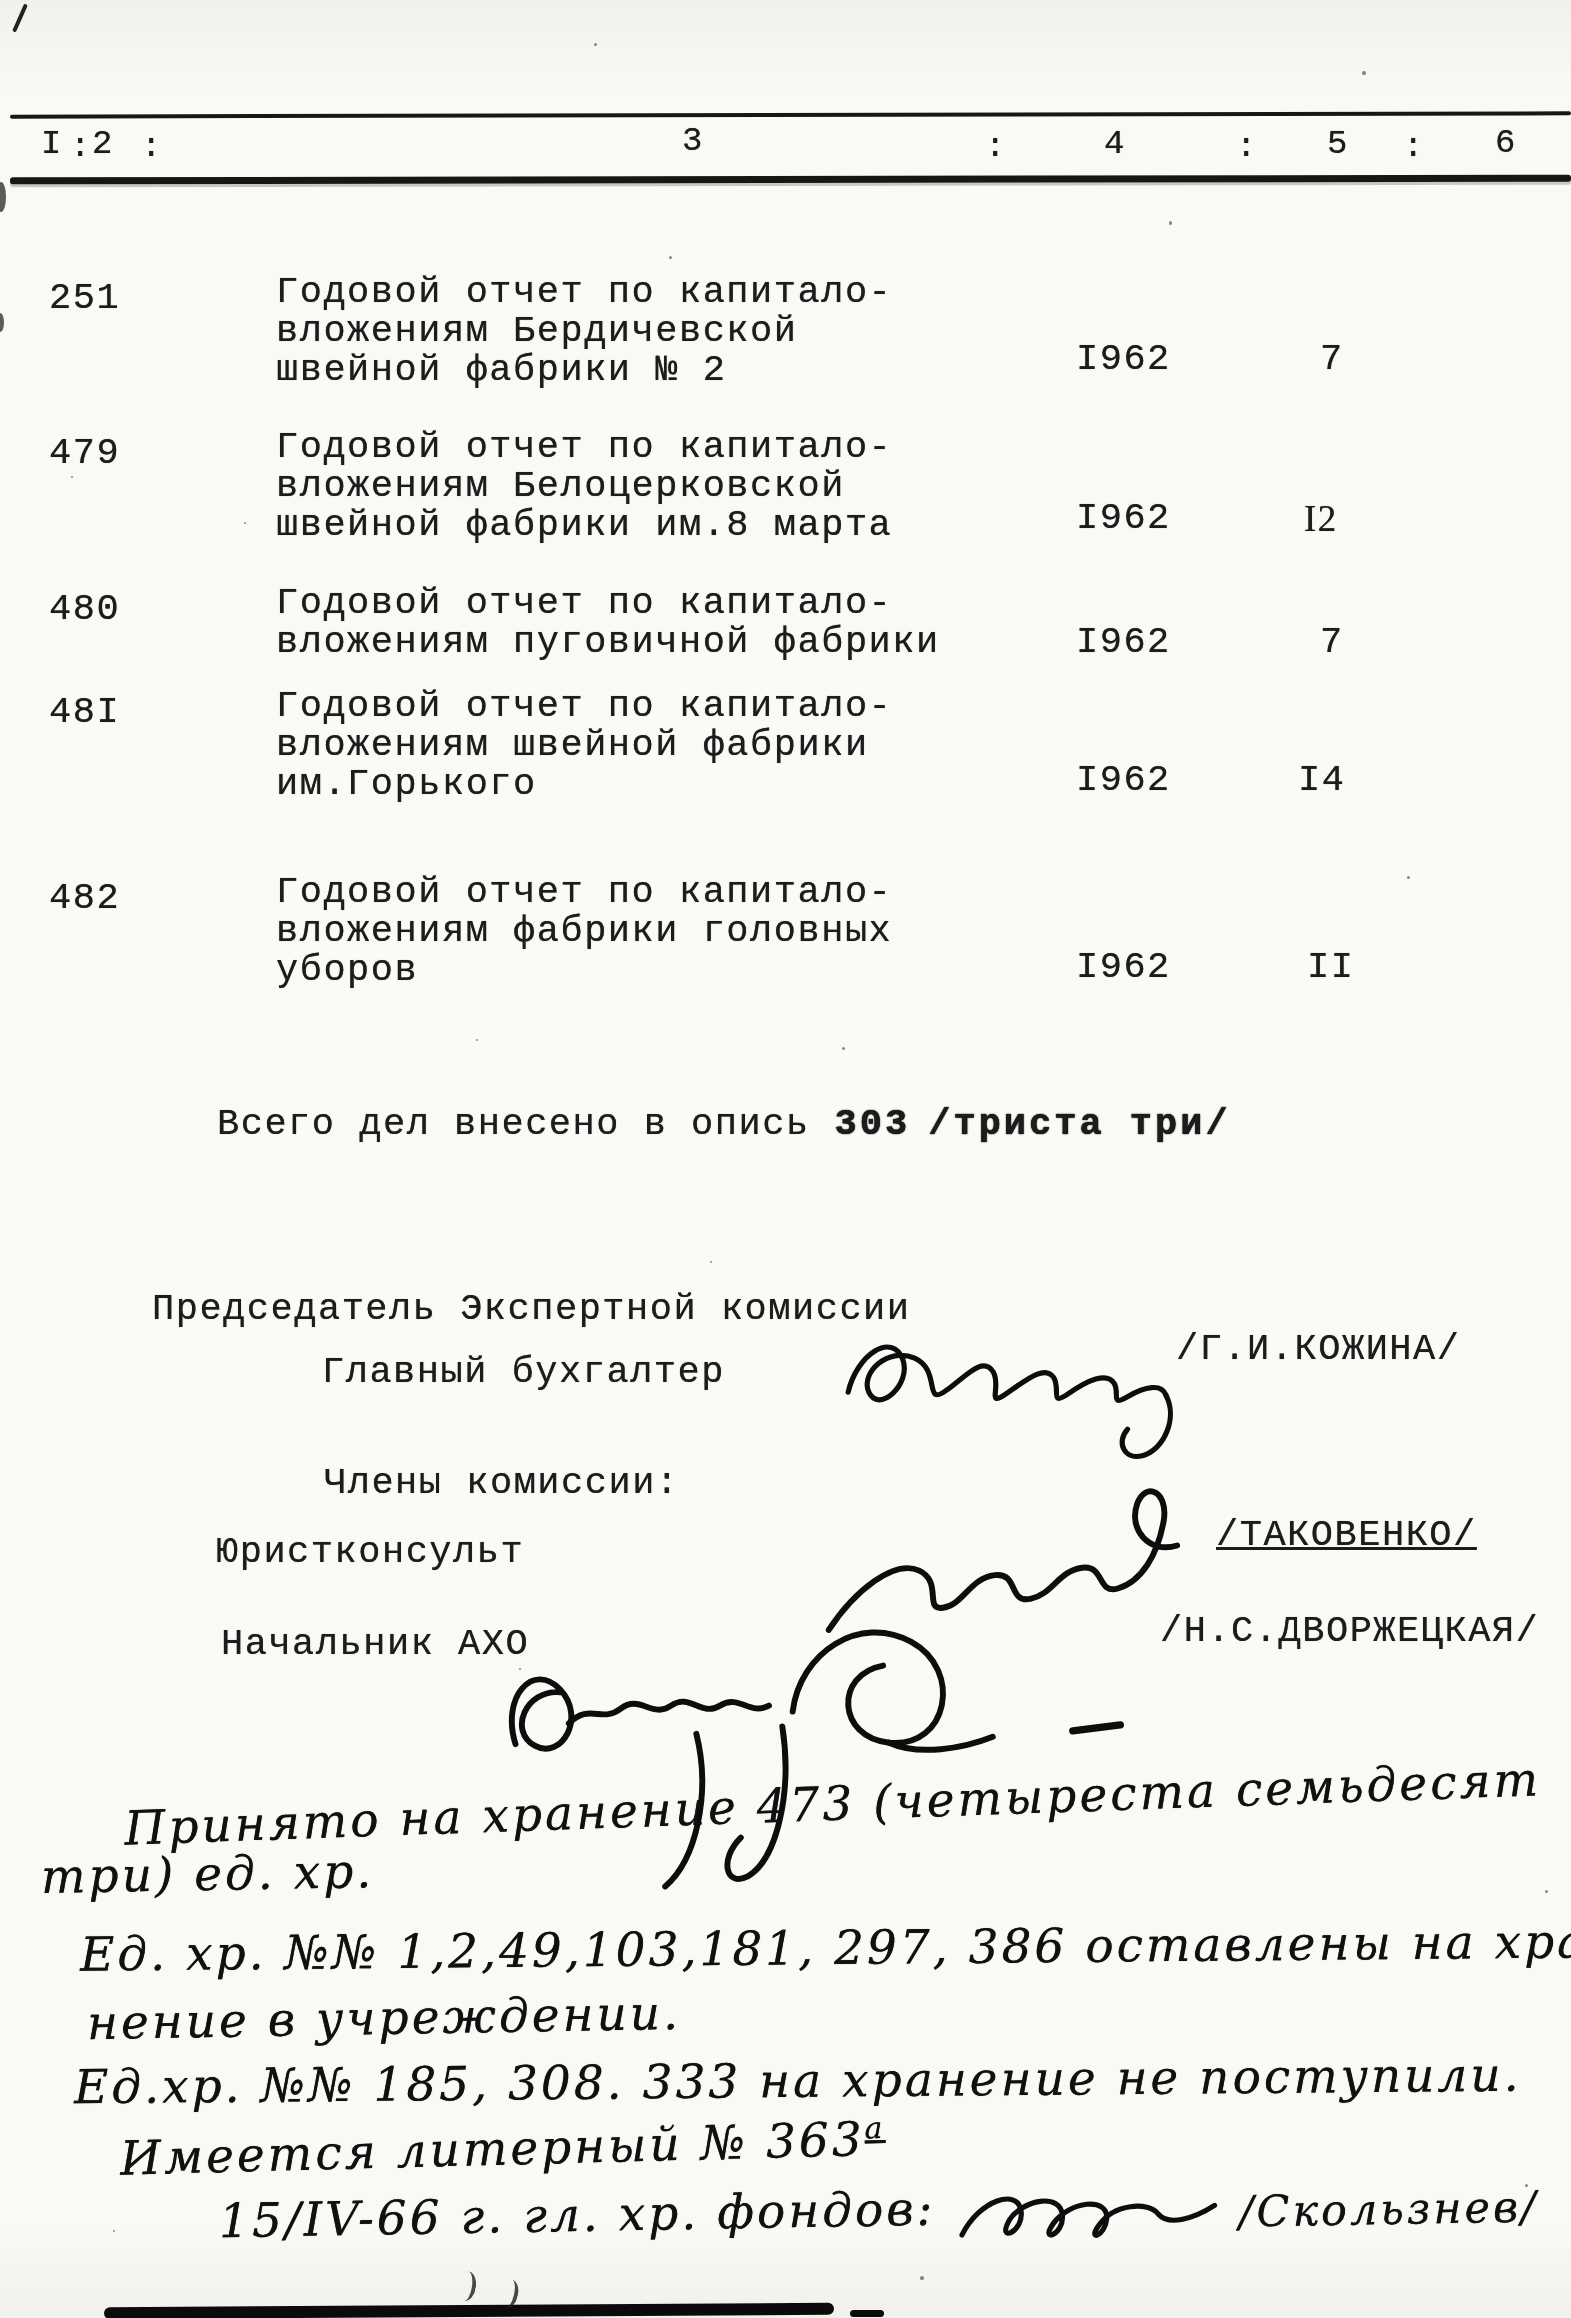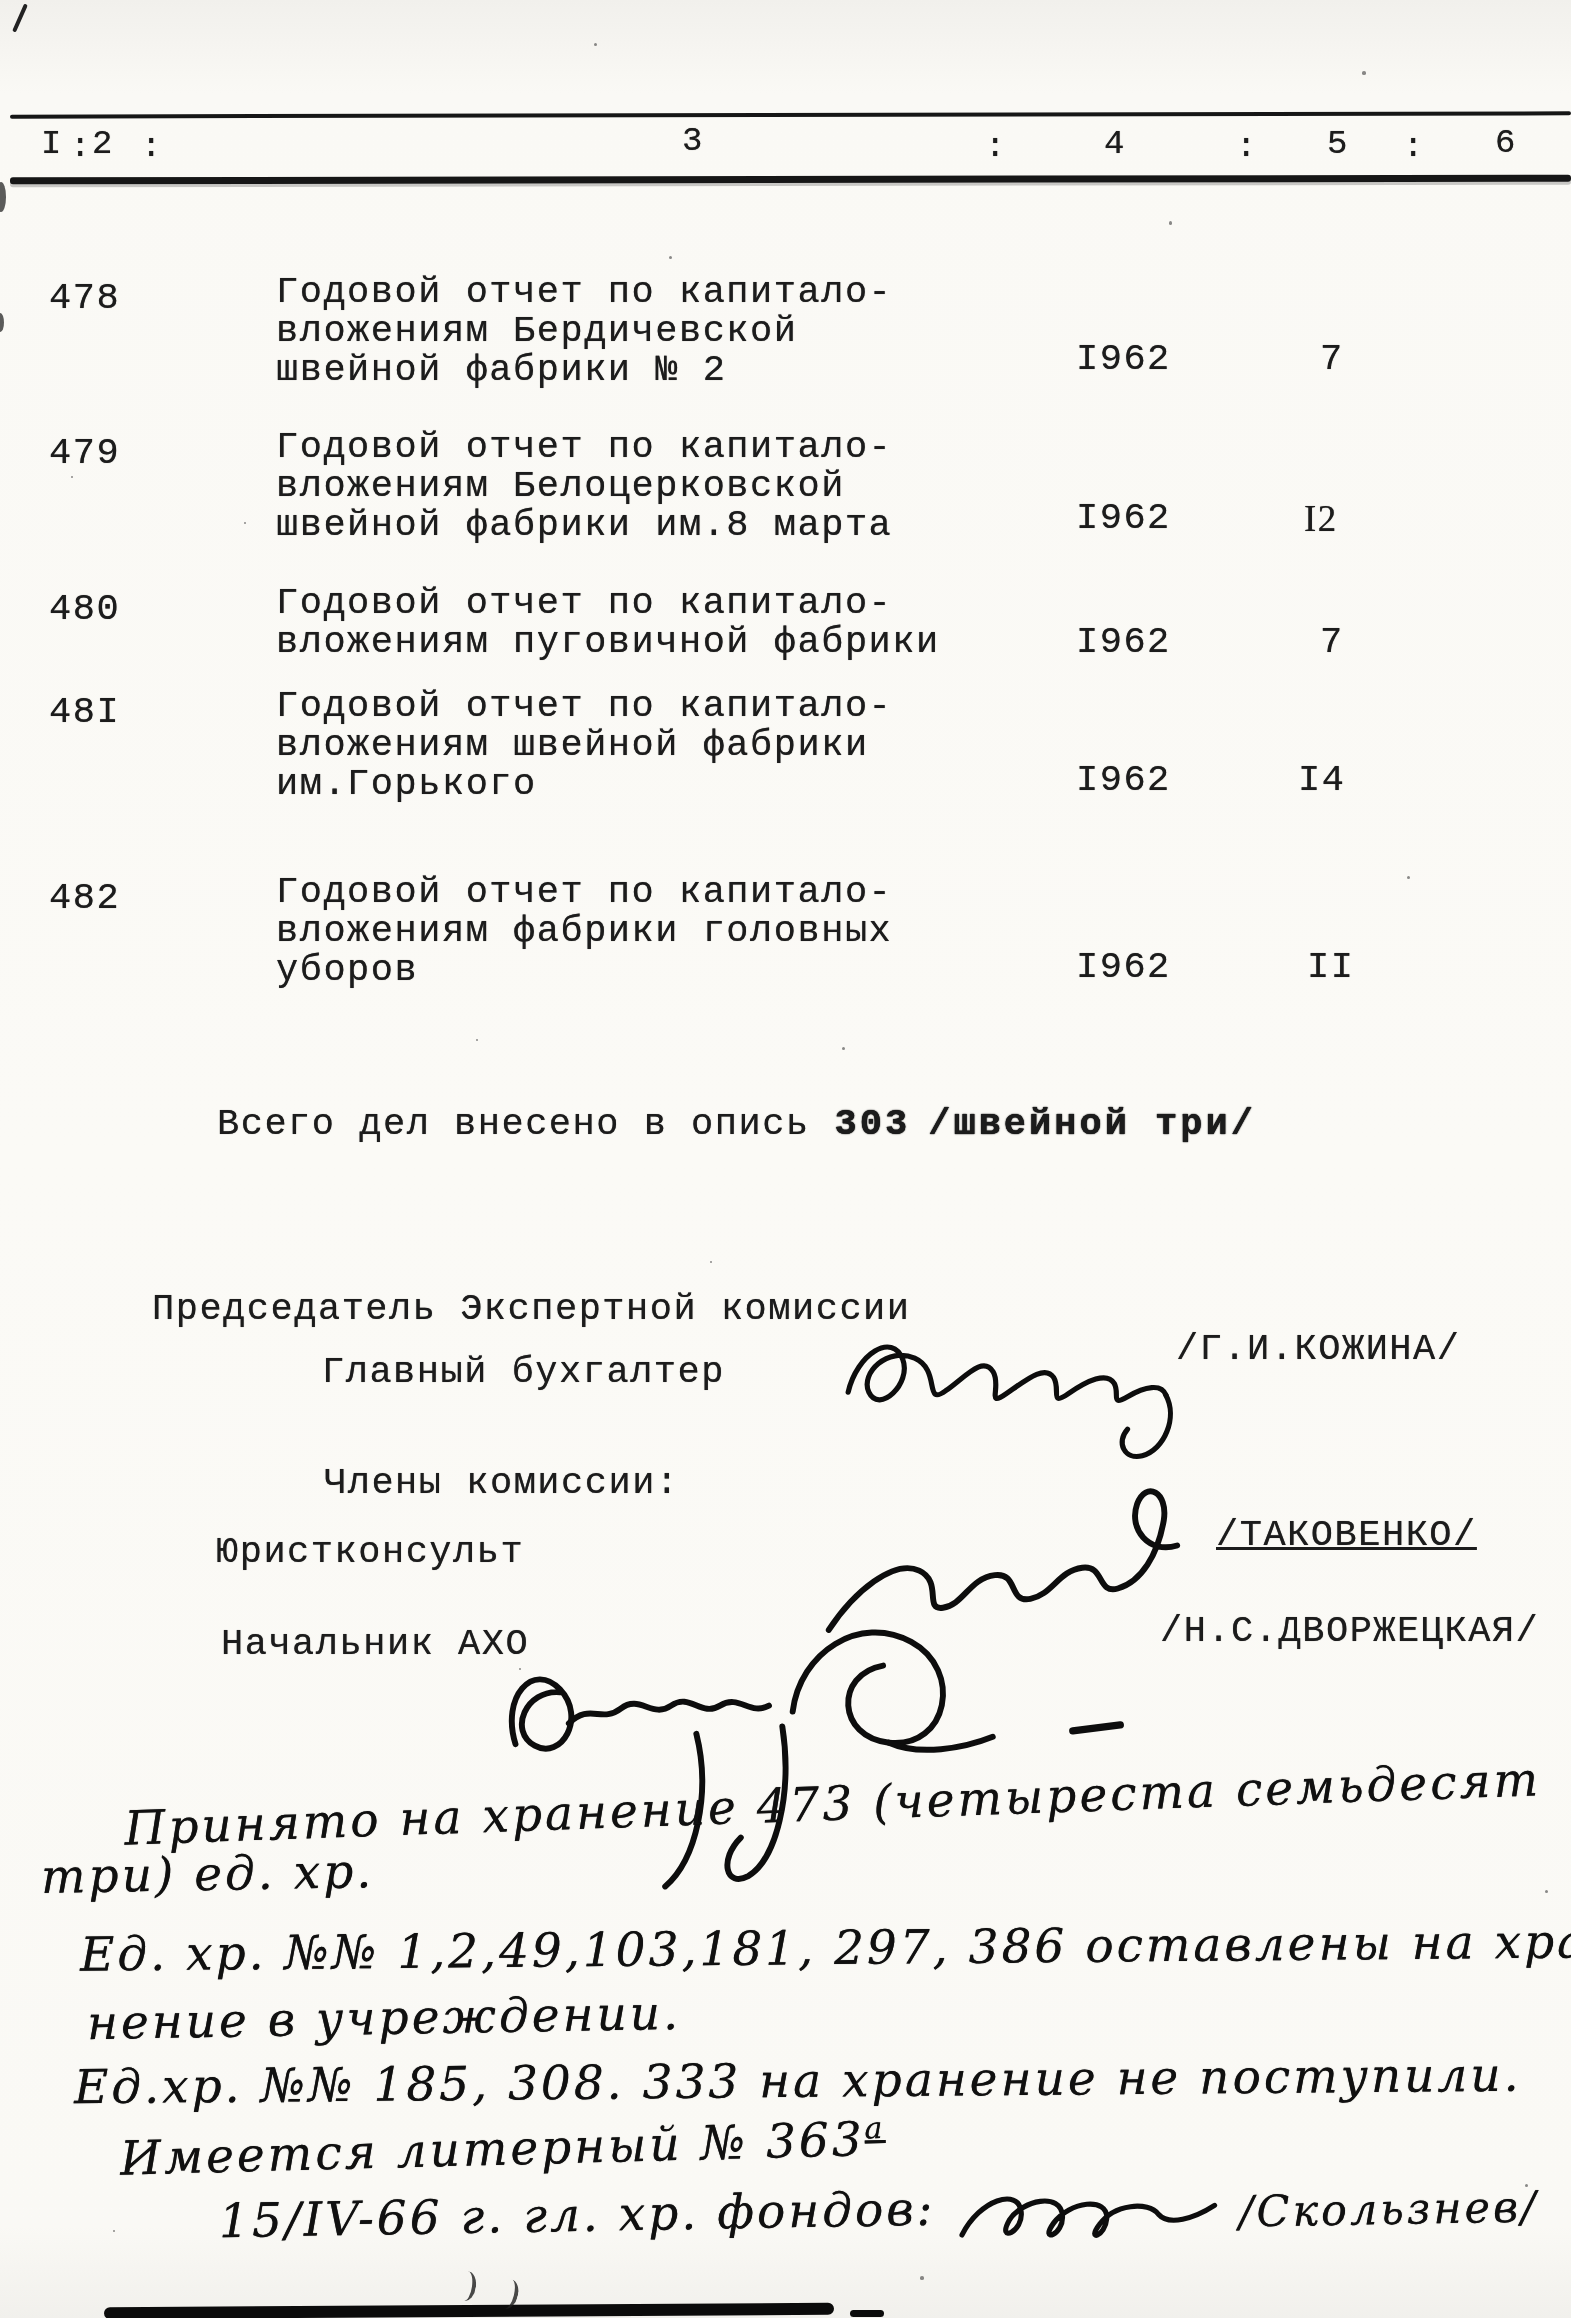--- a/index.html
+++ b/index.html
@@ -61,21 +61,21 @@
     <span class="typed hcell" style="left:682px; top:-3px;">3</span>
     <span class="typed hcell" style="left:985px; top:3px;">:</span>
     <span class="typed hcell" style="left:1104px;">4</span>
     <span class="typed hcell" style="left:1236px; top:3px;">:</span>
     <span class="typed hcell" style="left:1327px;">5</span>
     <span class="typed hcell" style="left:1403px; top:3px;">:</span>
     <span class="typed hcell" style="left:1495px; top:-1.5px;">6</span>
   </div>
 
   <div class="row" style="top:273px;">
-    <span class="typed num">478</span>
+    <span class="typed num">251</span>
     <div class="typed desc">Годовой отчет по капитало-
 вложениям Бердичевской
 швейной фабрики № 2</div>
     <span class="typed year" style="top:67px;">I962</span>
     <span class="typed" style="left:1320px; top:67px;">7</span>
   </div>
 
   <div class="row" style="top:428px;">
     <span class="typed num">479</span>
     <div class="typed desc">Годовой отчет по капитало-
@@ -105,21 +105,21 @@
   <div class="row" style="top:841px;margin-top:32px;">
     <span class="typed num">482</span>
     <div class="typed desc">Годовой отчет по капитало-
 вложениям фабрики головных
 уборов</div>
     <span class="typed year" style="top:75px;">I962</span>
     <span class="typed" style="left:1307px; top:75px;">II</span>
   </div>
 
   <div class="typed summary">
-    <span>Всего дел внесено в опись</span><span class="gap"></span><span class="heavy">303</span><span class="gap" style="width:18px;"></span><span class="heavy">/швейной три/</span>
+    <span>Всего дел внесено в опись</span><span class="gap"></span><span class="heavy">303</span><span class="gap" style="width:18px;"></span><span class="heavy">/триста три/</span>
   </div>
 
   <span class="typed" style="left:152px; top:1290px;">Председатель Экспертной комиссии</span>
   <span class="typed" style="left:322px; top:1353px;text-align:center;">Главный бухгалтер</span>
   <span class="typed" style="left:1176px; top:1330px;">/Г.И.КОЖИНА/</span>
 
   <svg class="sig" style="left:836px; top:1305px;" width="348" height="170" viewBox="0 0 470 230">
     <path stroke-width="7" d="M16,118 C28,66 76,36 90,74 C102,106 58,148 44,118 C32,92 70,56 106,72 C142,88 118,138 148,116 C174,98 198,68 212,90 C224,110 202,140 230,120 C256,102 282,80 294,98 C304,114 288,138 314,120 C340,102 366,90 376,106 C384,120 370,138 394,124 C418,110 440,106 446,122"></path>
     <path stroke-width="7" d="M446,122 C462,152 444,196 414,204 C390,210 378,186 394,168"></path>
   </svg>

